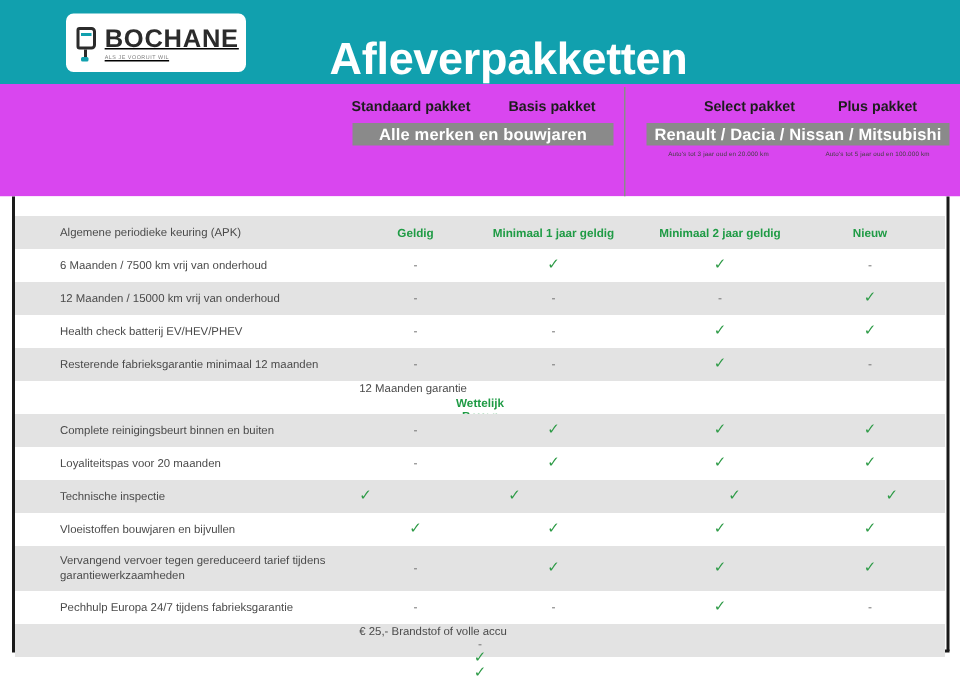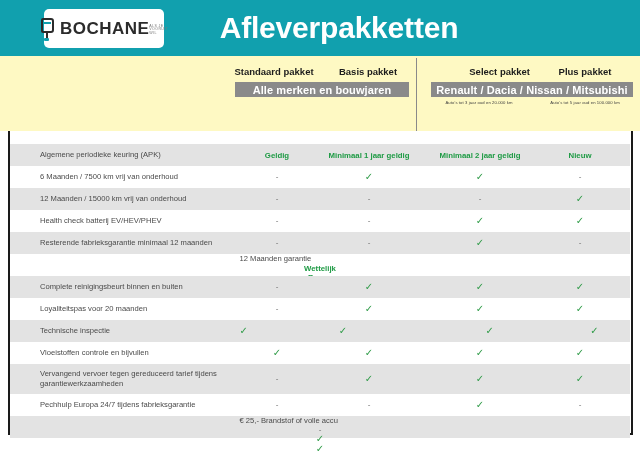--- a/index.html
+++ b/index.html
@@ -68,58 +68,59 @@
   .logo-mark .lm-dot {
     position: absolute;
     left: 5.5px; top: 21px;
     width: 5px; height: 3px;
     background: #11a0ae;
     border-radius: 1px;
   }
 
   .logo-text-wrap {
     display: flex;
-    flex-direction: row;
-    align-items: center;
+    flex-direction: column;
+    align-items: flex-start;
     line-height: 1;
+    text-decoration: underline;
   }
   .logo-word {
     font-size: 17px;
     font-weight: bold;
     letter-spacing: 0.5px;
     color: #2b2b2b;
   }
   .logo-tag {
     font-size: 3.6px;
     letter-spacing: 0.35px;
     color: #7a7a7a;
     margin-top: 3px;
     margin-right: 1px;
   }
 
   .banner-title {
     position: absolute;
-    left: 0; top: 0;
+    left: 0; top: 12px;
     width: 640px; height: 56px;
     display: flex;
     align-items: center;
     justify-content: center;
     padding-left: 38px;
     font-size: 30px;
     font-weight: bold;
     color: #ffffff;
     letter-spacing: -0.2px;
   }
 
   
   .headblock {
     position: absolute;
     left: 0; top: 56px;
     width: 640px; height: 75px;
-    background: #fef9c3;
+    background: #d946ef;
   }
 
   .hb-divider {
     position: absolute;
     left: 416px; top: 2px;
     width: 1px; height: 73px;
     background: #8a8a8a;
   }
 
   
@@ -464,21 +465,21 @@
           </div>
           <div class="c-gap"></div>
           <div class="cell c-select">
             <span class="check">✓</span>
           </div>
           <div class="cell c-plus">
             <span class="check">✓</span>
           </div>
         </div>
         <div class="row" style="height: 22px;">
-          <div class="row-label">Vloeistoffen controle en bijvullen</div>
+          <div class="row-label">Vloeistoffen bouwjaren en bijvullen</div>
           <div class="cell c-standaard">
             <span class="check">✓</span>
           </div>
           <div class="cell c-basis">
             <span class="check">✓</span>
           </div>
           <div class="c-gap"></div>
           <div class="cell c-select">
             <span class="check">✓</span>
           </div>

